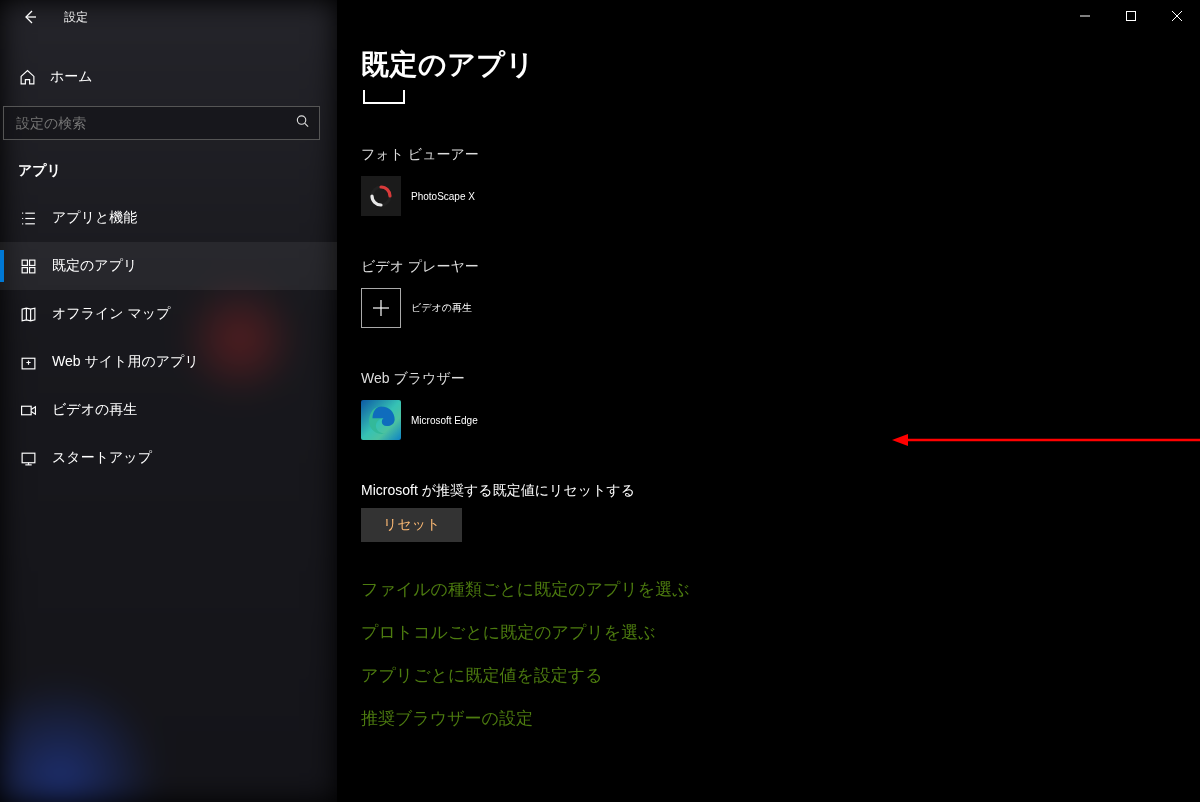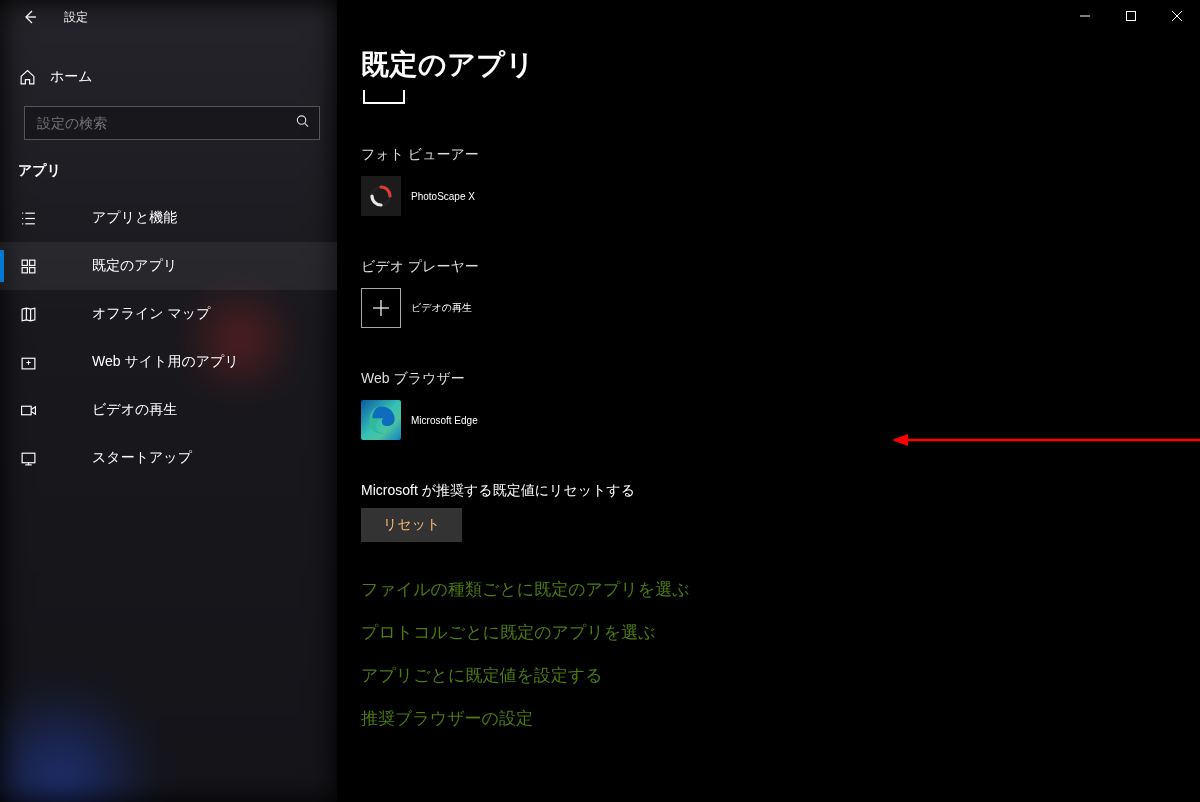--- a/index.html
+++ b/index.html
@@ -52,21 +52,21 @@
 }
 .home-row {
   display: flex;
   padding: 12px 18px;
   margin-top: 22px;
   cursor: pointer;
 }
 .home-row .icon { width: 18px; display:flex; align-items:center; justify-content:center; }
 .home-row .label { margin-left: 14px; font-size: 14px; }
 .search-wrap {
-  margin: 8px 17px 0 24px;
+  margin: 8px 17px 0 3px;
 }
 .search-box {
   width: 100%;
   height: 34px;
   background: rgba(20,20,24,0.7);
   border: 1px solid #555;
   color: #bbb;
   font-size: 14px;
   padding: 0 32px 0 12px;
   outline: none;
@@ -85,21 +85,20 @@
   font-weight: 600;
 }
 .nav-item {
   display: flex;
   align-items: center;
   height: 48px;
   padding: 0 18px;
   cursor: pointer;
   font-size: 14px;
   position: relative;
-  gap: 40px;
 }
 .nav-item.active {
   background: rgba(255,255,255,0.06);
 }
 .nav-item.active::before {
   content: "";
   position: absolute;
   left: 0;
   top: 8px;
   bottom: 8px;

